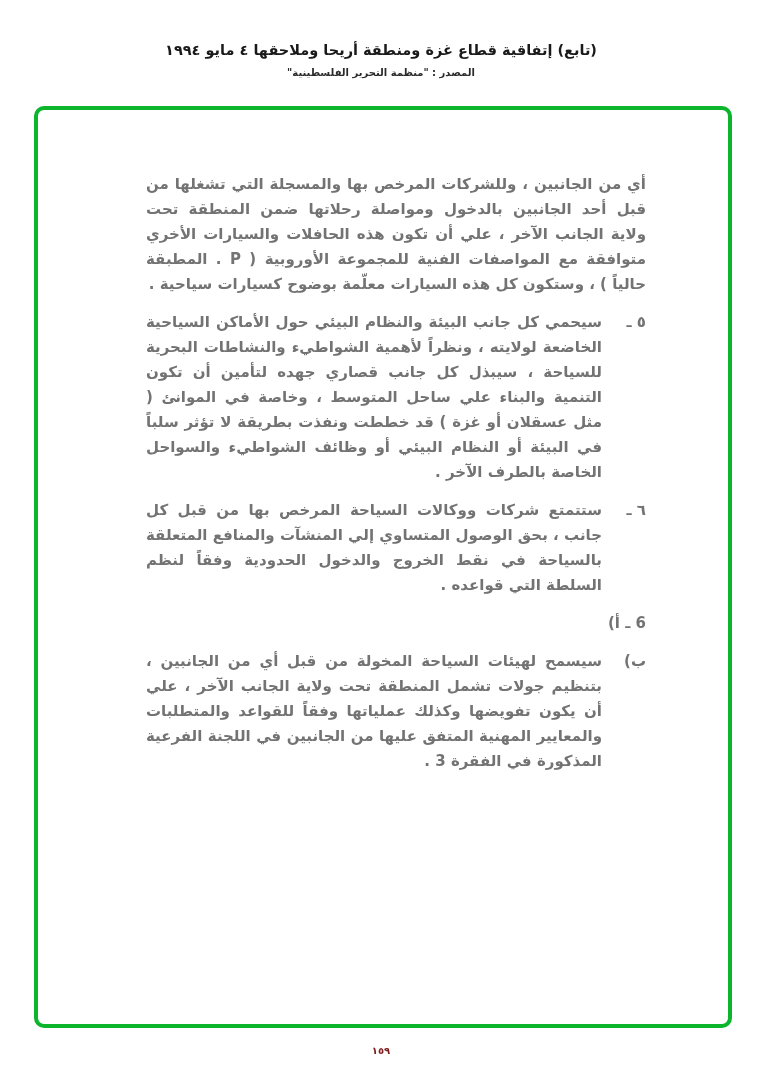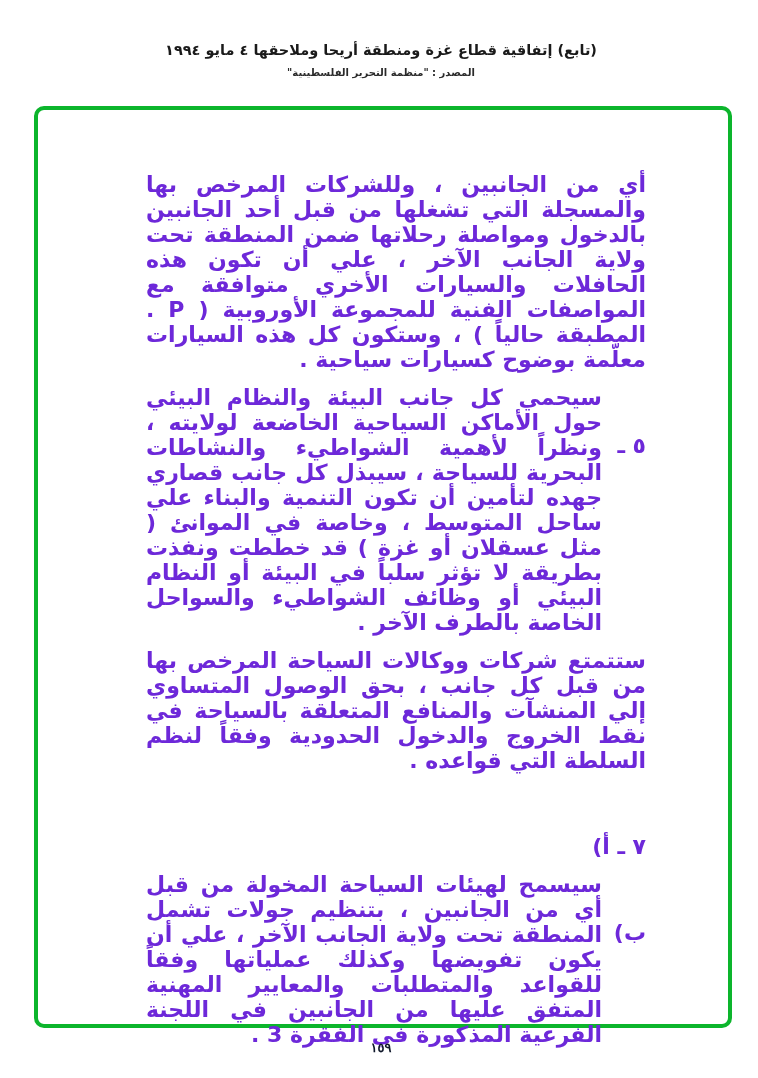--- a/index.html
+++ b/index.html
@@ -47,57 +47,55 @@
     box-sizing: border-box;
     background: #ffffff;
   }
   .content {
     position: absolute;
     top: 62px;
     right: 82px;
     left: 108px;
     direction: rtl;
     text-align: justify;
-    font-size: 22px;
+    font-size: 15px;
     font-weight: 700;
     line-height: 25px;
-    color: #6d28d9;
+    color: #737373;
   }
   .paragraph {
     margin: 0 0 13px 0;
   }
   .item {
     display: flex;
     flex-direction: row;
     gap: 10px;
     margin: 0 0 13px 0;
   }
   .item:last-child { margin-bottom: 0; }
   .item-marker {
     flex: 0 0 auto;
     min-width: 34px;
     white-space: nowrap;
-    margin-top: 48px;
   }
   .item-marker.wide { min-width: 52px; }
   .item-text {
     flex: 1 1 auto;
     text-align: justify;
   }
   .page-number {
     position: absolute;
     bottom: 22px;
     left: 0;
     right: 0;
     text-align: center;
-    font-size: 13px;
+    font-size: 10px;
     font-weight: 700;
     letter-spacing: 2px;
-    color: #0f172a;
-    font-family: Liberation Serif, serif;
+    color: #7f1d1d;
   }
 </style>
 </head>
 <body>
 
 <div class="page">
 
   <div class="header">
     <div class="header-title">(تابع) إتفاقية قطاع غزة ومنطقة أريحا وملاحقها ٤ مايو ١٩٩٤</div>
     <div class="header-source">المصدر :  "منظمة التحرير الفلسطينية"</div>
@@ -107,25 +105,26 @@
     <div class="content">
 
       <p class="paragraph">أي من الجانبين ، وللشركات المرخص بها والمسجلة التي تشغلها من قبل أحد الجانبين بالدخول ومواصلة رحلاتها ضمن المنطقة تحت ولاية الجانب الآخر ، علي أن تكون هذه الحافلات والسيارات الأخري متوافقة مع المواصفات الفنية للمجموعة الأوروبية ( P . المطبقة حالياً ) ، وستكون كل هذه السيارات معلّمة بوضوح كسيارات سياحية .</p>
 
       <div class="item">
         <span class="item-marker">٥ ـ</span>
         <span class="item-text">سيحمي كل جانب البيئة والنظام البيئي حول الأماكن السياحية الخاضعة لولايته ، ونظراً لأهمية الشواطيء والنشاطات البحرية للسياحة ، سيبذل كل جانب قصاري جهده لتأمين أن تكون التنمية والبناء علي ساحل المتوسط ، وخاصة في الموانئ ( مثل عسقلان أو غزة ) قد خططت ونفذت بطريقة لا تؤثر سلباً في البيئة أو النظام البيئي أو وظائف الشواطيء والسواحل الخاصة بالطرف الآخر .</span>
       </div>
 
       <div class="item">
+        <span class="item-marker">٦ ـ</span>
         <span class="item-text">ستتمتع شركات ووكالات السياحة المرخص بها من قبل كل جانب ، بحق الوصول المتساوي إلي المنشآت والمنافع المتعلقة بالسياحة في نقط الخروج والدخول الحدودية وفقاً لنظم السلطة التي قواعده .</span>
       </div>
 
       <div class="item">
-        <span class="item-marker wide">٧ ـ أ)</span>
+        <span class="item-marker wide">6 ـ أ)</span>
       </div>
 
       <div class="item">
         <span class="item-marker">ب)</span>
         <span class="item-text">سيسمح لهيئات السياحة المخولة من قبل أي من الجانبين ، بتنظيم جولات تشمل المنطقة تحت ولاية الجانب الآخر ، علي أن يكون تفويضها وكذلك عملياتها وفقاً للقواعد والمتطلبات والمعايير المهنية المتفق عليها من الجانبين في اللجنة الفرعية المذكورة في الفقرة 3 .</span>
       </div>
 
     </div>
   </div>
 

